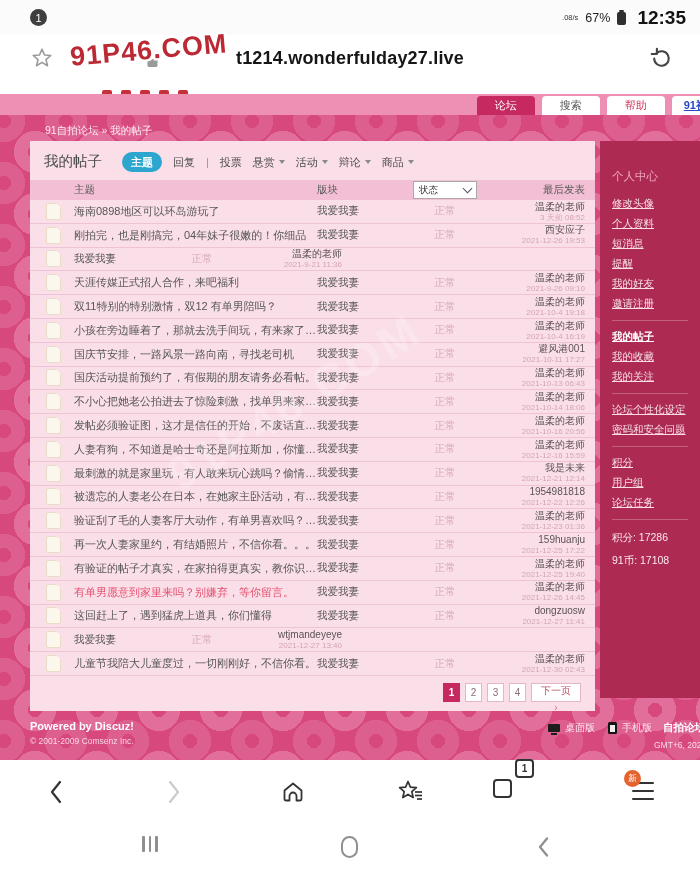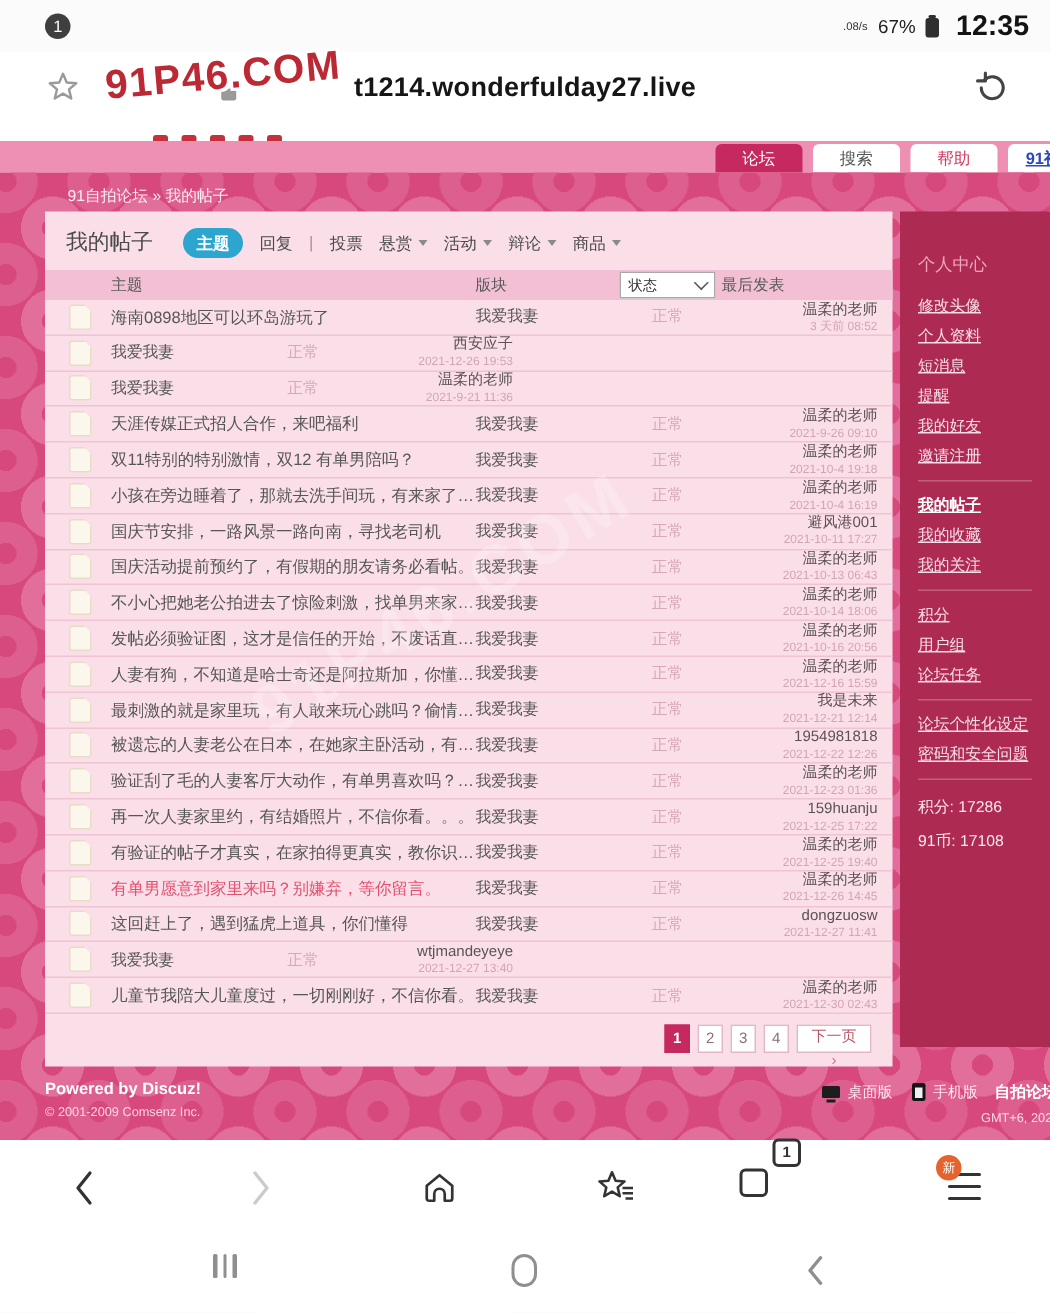--- a/index.html
+++ b/index.html
@@ -57,21 +57,21 @@
   .select{background:#fff;border:1px solid #a9a9a9;display:flex;align-items:center;justify-content:space-between;color:#333;cursor:pointer;}
   #forum-select{position:absolute;right:8px;top:11px;width:113px;height:20px;font-size:10.5px;padding:0 7px;}
   .chev{width:6px;height:6px;border-right:1.5px solid #556;border-bottom:1.5px solid #556;transform:rotate(45deg);margin-top:-3px;}
 
   
   #table-head{display:flex;align-items:center;height:20px;background:#f2bfd4;font-size:10.5px;color:#5a5a5a;}
   .col-icon{width:44px;flex:none;}
   .col-title{flex:1;min-width:0;}
   .col-forum{width:92px;flex:none;}
   .col-status{width:72px;flex:none;display:flex;justify-content:center;}
-  .col-last{width:104px;flex:none;padding-right:10px;}
+  .col-last{width:104px;flex:none;text-align:right;padding-right:10px;}
   #status-select{width:52px;height:16px;font-size:9.5px;padding:0 5px;}
   .trow{display:flex;align-items:center;height:23.8px;border-bottom:1px solid #efc3d3;box-sizing:border-box;}
   .file-icon{display:block;width:13px;height:15px;background:#fcf7ec;border:1px solid #e9dcc7;border-radius:2px;margin-left:16px;position:relative;}
   .file-icon::before{content:"";position:absolute;top:-1px;right:-1px;border-style:solid;border-width:0 5px 5px 0;border-color:transparent #fadfe9 transparent transparent;}
   .cell-title{font-size:11px;color:#565656;white-space:nowrap;overflow:hidden;text-overflow:ellipsis;cursor:pointer;}
   .cell-title.hl{color:#e4506e;}
   .cell-forum{font-size:10.5px;color:#565656;cursor:pointer;}
   .cell-status{font-size:10.5px;color:#d8a8b8;}
   .cell-last{display:flex;flex-direction:column;align-items:flex-end;justify-content:center;line-height:1.2;}
   .lp-user{font-size:10px;color:#5c5256;cursor:pointer;}
@@ -250,20 +250,21 @@
               </span>
               <span class="col-last cell-last">
                 <span class="lp-user">温柔的老师</span>
                 <span class="lp-time">3 天前 08:52</span>
               </span>
             </div>
             <div class="trow">
               <span class="col-icon">
                 <span class="file-icon"></span>
               </span>
+              <span class="col-title cell-title">刚拍完，也是刚搞完，04年妹子很嫩的！你细品</span>
               <span class="col-forum cell-forum">我爱我妻</span>
               <span class="col-status">
                 <span class="cell-status">正常</span>
               </span>
               <span class="col-last cell-last">
                 <span class="lp-user">西安应子</span>
                 <span class="lp-time">2021-12-26 19:53</span>
               </span>
             </div>
             <div class="trow">
@@ -539,27 +540,27 @@
               <a class="sb-link">提醒</a>
               <a class="sb-link">我的好友</a>
               <a class="sb-link">邀请注册</a>
             </div>
             <div class="sb-group">
               <a class="sb-link current">我的帖子</a>
               <a class="sb-link">我的收藏</a>
               <a class="sb-link">我的关注</a>
             </div>
             <div class="sb-group">
+              <a class="sb-link">论坛个性化设定</a>
+              <a class="sb-link">密码和安全问题</a>
+            </div>
+            <div class="sb-group">
               <a class="sb-link">积分</a>
               <a class="sb-link">用户组</a>
               <a class="sb-link">论坛任务</a>
-            </div>
-            <div class="sb-group">
-              <a class="sb-link">论坛个性化设定</a>
-              <a class="sb-link">密码和安全问题</a>
             </div>
           </div>
         <div id="sidebar-stats">
             <div class="sb-stat">积分: 17286</div>
             <div class="sb-stat">91币: 17108</div>
           </div>
       </aside>
 
       <div id="site-footer">
         <div class="ft-powered">Powered by Discuz!</div>

